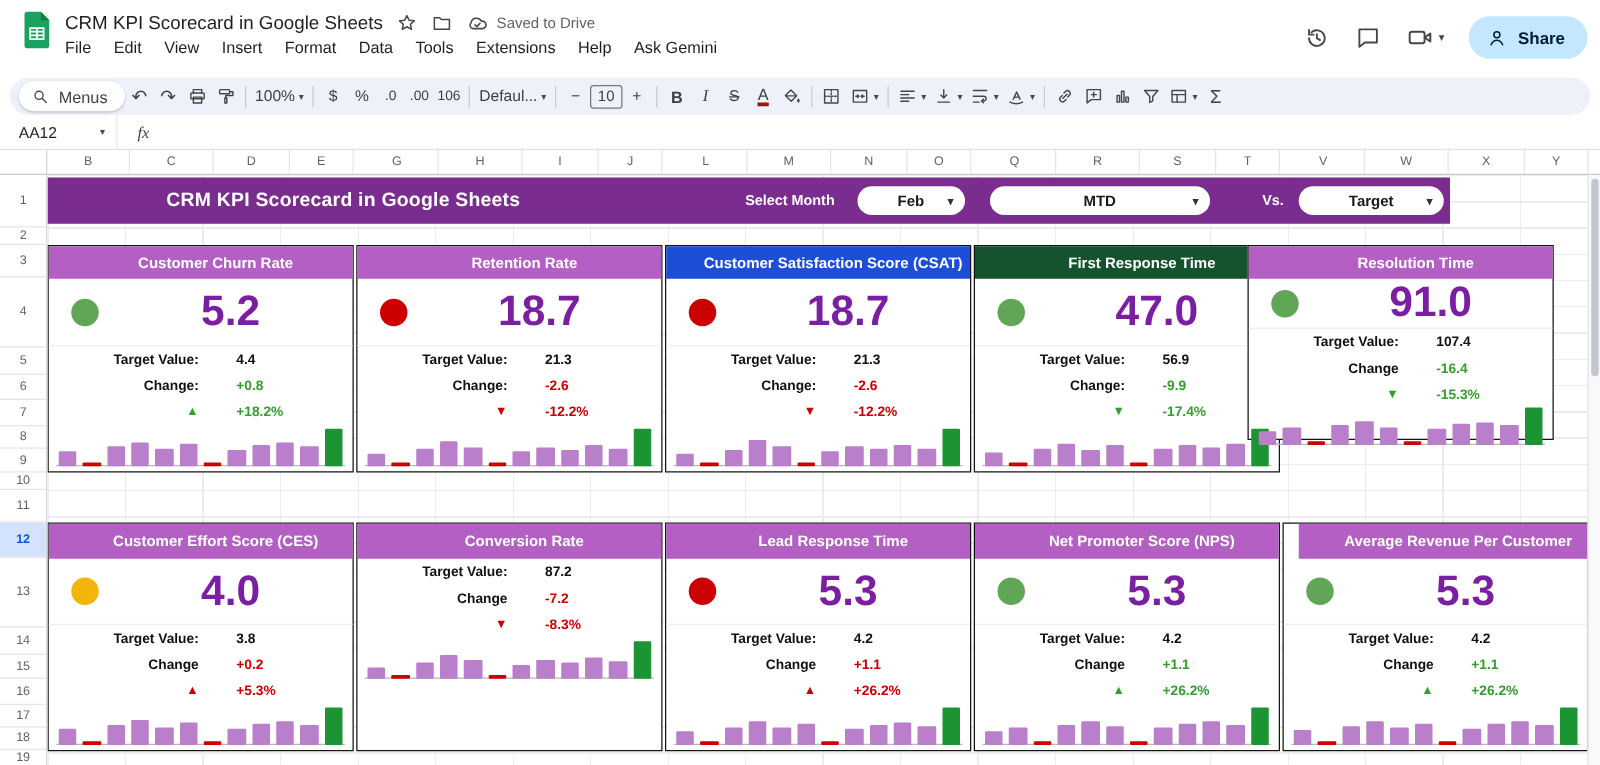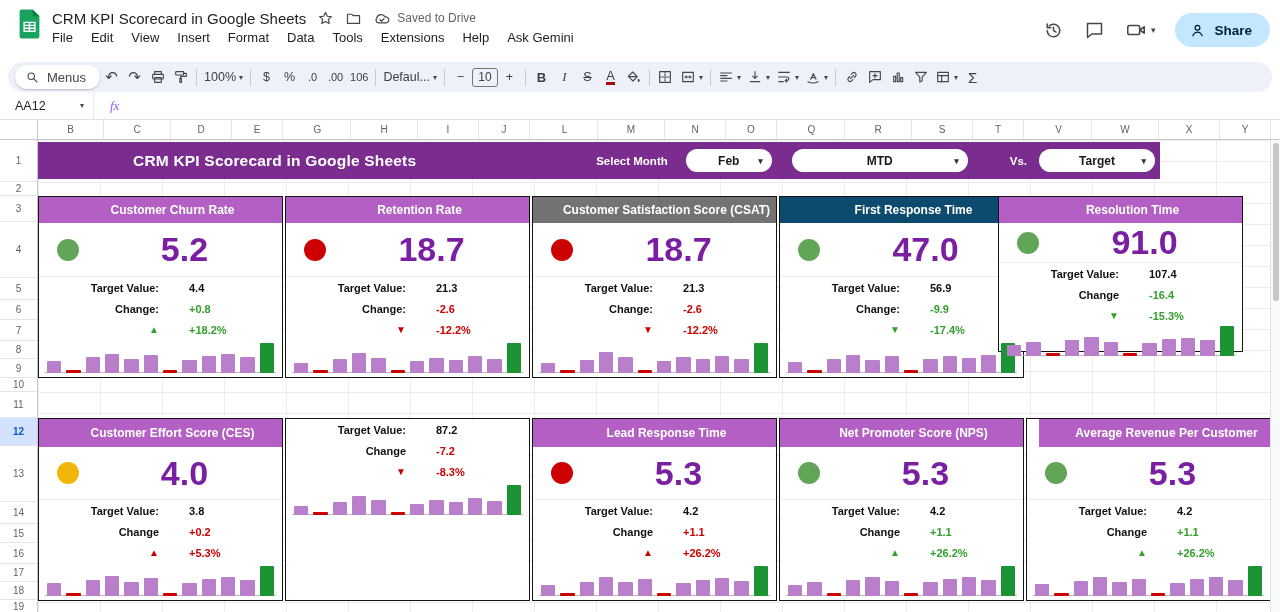--- a/index.html
+++ b/index.html
@@ -39,21 +39,21 @@
   .g-sm { font-size:11px; letter-spacing:0; }
   .g-ar { font-size:15px; }
   .fsize-box { width:26px; height:19px; border:1px solid #747775; border-radius:3px; display:flex;
                align-items:center; justify-content:center; font-size:12px; background:#edf2fa; }
   .g-sum { font-size:15px; }
 
   
   .formula { height:28px; display:flex; align-items:center; border-bottom:1px solid #dfe3e8; }
   .namebox { width:94px; height:100%; display:flex; align-items:center; justify-content:space-between;
              padding:0 9px 0 15px; font-size:12.5px; border-right:1px solid #e6e9ed; }
-  .fx { color:#8b5cf6; font-style:italic; font-size:13px; margin:0 14px 0 16px;
+  .fx { color:#404040; font-style:italic; font-size:13px; margin:0 14px 0 16px;
         font-family:"Liberation Serif", serif; }
   .fline { flex:1; height:100%; }
 
   
   .sheet { display:grid; grid-template-columns:38px 1fr; grid-template-rows:20px 1fr; height:492px; }
   .corner { background:#fff; border-right:1px solid #c7cace; border-bottom:1px solid #c7cace; }
   .colheads { position:relative; background:#fff; border-bottom:1px solid #c7cace; overflow:hidden; }
   .colcell { position:absolute; top:0; height:19px; border-right:1px solid #e3e5e8; display:flex;
              align-items:center; justify-content:center; font-size:10px; color:#5f6368; cursor:pointer; }
   .rowheads { position:relative; background:#fff; border-right:1px solid #c7cace; overflow:hidden; }
@@ -492,21 +492,21 @@
           <div class="bar" style="height: 3px; background: rgb(204, 0, 0);"></div>
           <div class="bar" style="height: 12px; background: rgb(185, 127, 202);"></div>
           <div class="bar" style="height: 15px; background: rgb(185, 127, 202);"></div>
           <div class="bar" style="height: 13px; background: rgb(185, 127, 202);"></div>
           <div class="bar" style="height: 17px; background: rgb(185, 127, 202);"></div>
           <div class="bar" style="height: 14px; background: rgb(185, 127, 202);"></div>
           <div class="bar" style="height: 30px; background: rgb(29, 148, 52);"></div>
         </div>
       </div>
       <div class="card" style="left: 494px; top: 56px; height: 182px;">
-        <div class="c-head" style="height: 26px; background: #737373;">Customer Satisfaction Score (CSAT)</div>
+        <div class="c-head" style="height: 26px; background: #1d4ed8;">Customer Satisfaction Score (CSAT)</div>
         <div class="c-val">
           <span class="c-dot" style="background: rgb(204, 0, 0);"></span>
           <div class="c-num" style="color: rgb(123, 31, 162);">18.7</div>
         </div>
         <div class="c-stats">
           <div class="s-row">
             <span class="s-lbl">Target Value:</span>
             <span class="s-val">21.3</span>
           </div>
           <div class="s-row">
@@ -528,21 +528,21 @@
           <div class="bar" style="height: 3px; background: rgb(204, 0, 0);"></div>
           <div class="bar" style="height: 12px; background: rgb(185, 127, 202);"></div>
           <div class="bar" style="height: 16px; background: rgb(185, 127, 202);"></div>
           <div class="bar" style="height: 14px; background: rgb(185, 127, 202);"></div>
           <div class="bar" style="height: 17px; background: rgb(185, 127, 202);"></div>
           <div class="bar" style="height: 14px; background: rgb(185, 127, 202);"></div>
           <div class="bar" style="height: 30px; background: rgb(29, 148, 52);"></div>
         </div>
       </div>
       <div class="card" style="left: 741px; top: 56px; height: 182px;">
-        <div class="c-head" style="height: 26px; background: #0c4a6e;">First Response Time</div>
+        <div class="c-head" style="height: 26px; background: #14532d;">First Response Time</div>
         <div class="c-val">
           <span class="c-dot" style="background: rgb(97, 166, 86);"></span>
           <div class="c-num" style="color: rgb(123, 31, 162);">47.0</div>
         </div>
         <div class="c-stats">
           <div class="s-row">
             <span class="s-lbl">Target Value:</span>
             <span class="s-val">56.9</span>
           </div>
           <div class="s-row">
@@ -636,20 +636,21 @@
           <div class="bar" style="height: 18px; background: rgb(185, 127, 202);"></div>
           <div class="bar" style="height: 3px; background: rgb(204, 0, 0);"></div>
           <div class="bar" style="height: 13px; background: rgb(185, 127, 202);"></div>
           <div class="bar" style="height: 17px; background: rgb(185, 127, 202);"></div>
           <div class="bar" style="height: 19px; background: rgb(185, 127, 202);"></div>
           <div class="bar" style="height: 16px; background: rgb(185, 127, 202);"></div>
           <div class="bar" style="height: 30px; background: rgb(29, 148, 52);"></div>
         </div>
       </div>
       <div class="card" style="left: 247px; top: 278px; height: 183px;">
+        <div class="c-head" style="height: 28px; background: rgb(179, 95, 196);">Conversion Rate</div>
         <div class="c-stats">
           <div class="s-row">
             <span class="s-lbl">Target Value:</span>
             <span class="s-val">87.2</span>
           </div>
           <div class="s-row">
             <span class="s-lbl">Change</span>
             <span class="s-val" style="color: rgb(204, 0, 0);">-7.2</span>
           </div>
           <div class="s-row">

